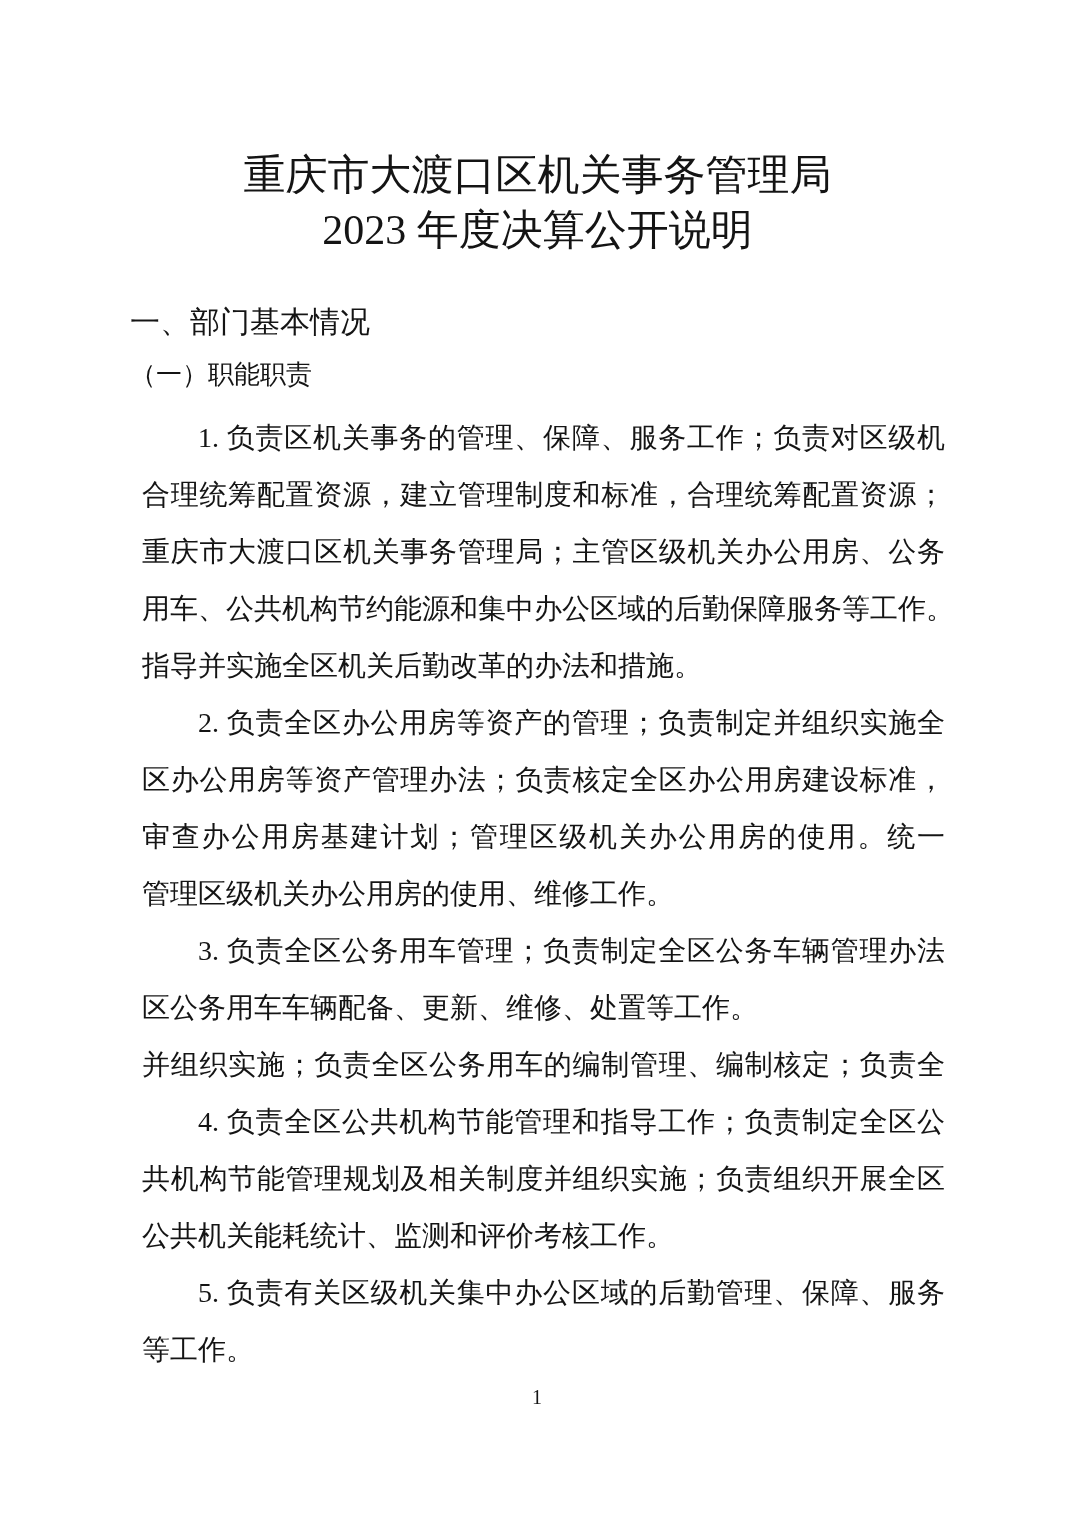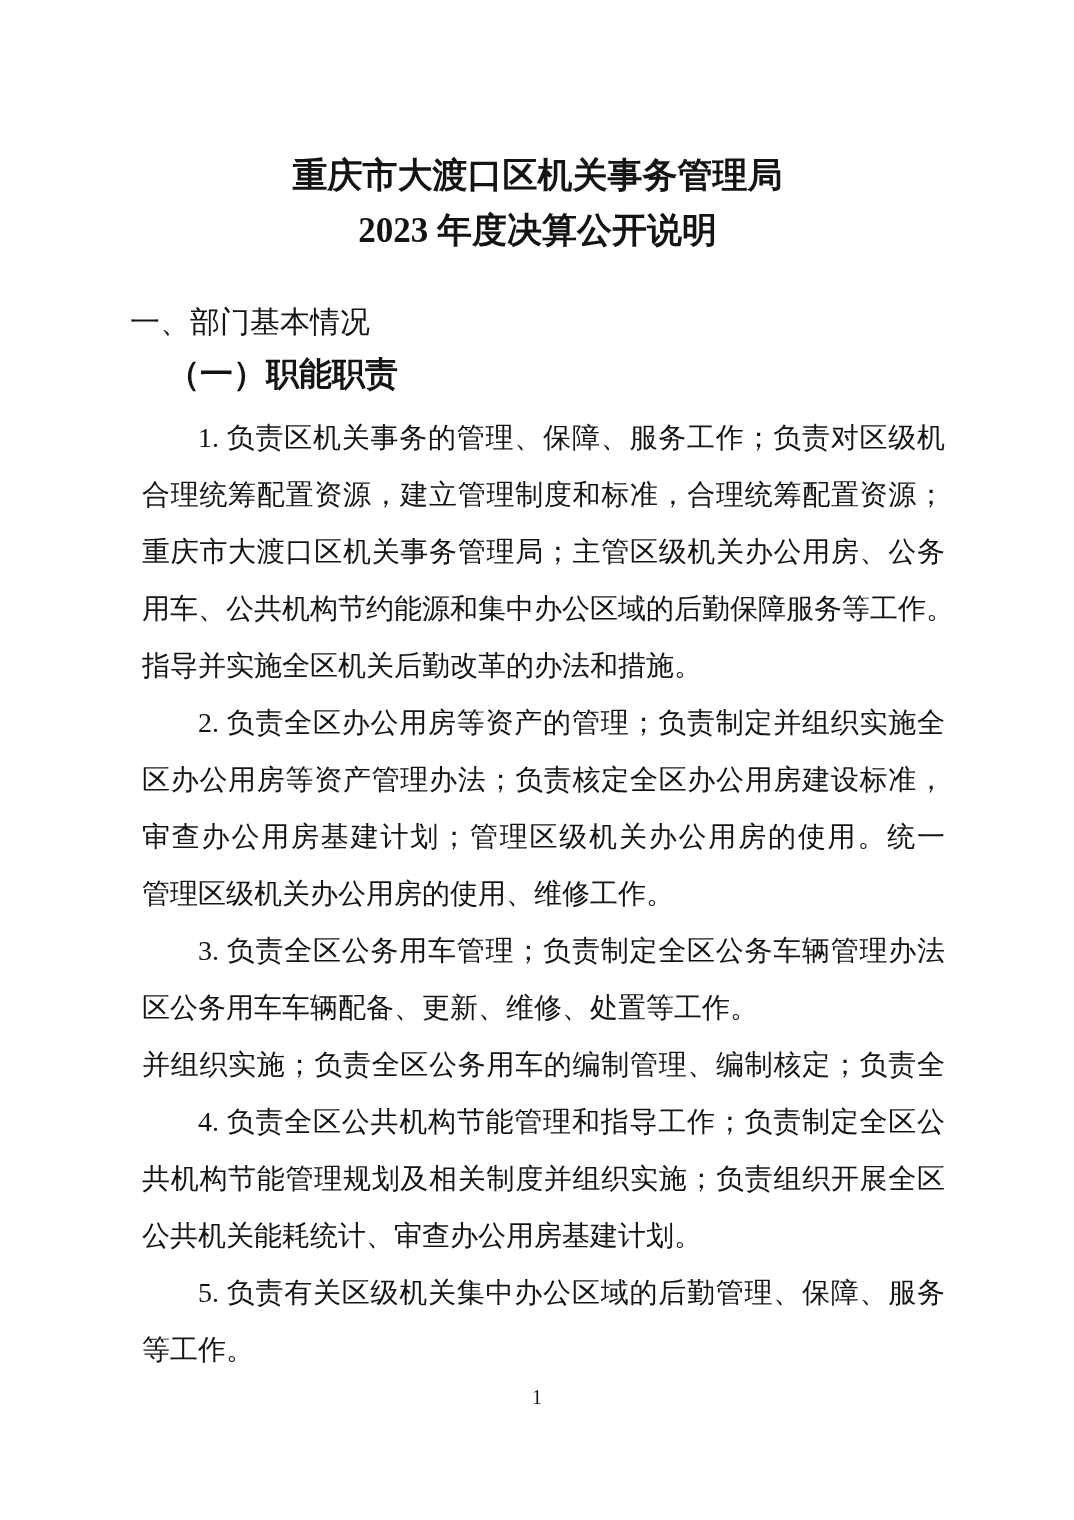--- a/index.html
+++ b/index.html
@@ -17,38 +17,37 @@
     font-family: "Liberation Serif", "DejaVu Serif", serif;
   }
   .content {
     position: absolute;
     left: 130px;
     top: 148px;
     width: 815px;
   }
   .doc-title {
     text-align: center;
-    font-weight: bold;
-    font-size: 35px;
+    font-weight: normal;
+    font-size: 42px;
     line-height: 55px;
     font-family: "Liberation Serif", "DejaVu Serif", serif;
   }
   .section-heading {
     margin-top: 37px;
     font-size: 30px;
     line-height: 53px;
     font-weight: normal;
     font-family: "Liberation Sans", "DejaVu Sans", sans-serif;
   }
   .sub-heading {
-    font-size: 33px;
+    font-size: 26px;
     line-height: 53px;
-    font-weight: bold;
+    font-weight: normal;
     font-family: "Liberation Serif", "DejaVu Serif", serif;
-    margin-left: 37px;
   }
   .paragraphs {
     margin-top: 8px;
   }
   .para {
     margin: 0;
   }
   .line {
     font-size: 28px;
     line-height: 57px;
@@ -103,21 +102,21 @@
           <div class="line last">管理区级机关办公用房的使用、维修工作。</div>
         </div>
         <div class="para">
           <div class="line first">3. 负责全区公务用车管理；负责制定全区公务车辆管理办法</div>
           <div class="line last">区公务用车车辆配备、更新、维修、处置等工作。</div>
           <div class="line">并组织实施；负责全区公务用车的编制管理、编制核定；负责全</div>
         </div>
         <div class="para">
           <div class="line first">4. 负责全区公共机构节能管理和指导工作；负责制定全区公</div>
           <div class="line">共机构节能管理规划及相关制度并组织实施；负责组织开展全区</div>
-          <div class="line last">公共机关能耗统计、审查办公用房基建计划。</div>
+          <div class="line last">公共机关能耗统计、监测和评价考核工作。</div>
         </div>
         <div class="para">
           <div class="line first">5. 负责有关区级机关集中办公区域的后勤管理、保障、服务</div>
           <div class="line last">等工作。</div>
         </div>
       </div>
   </div>
   <div class="page-number">1</div>
 </div>
 

